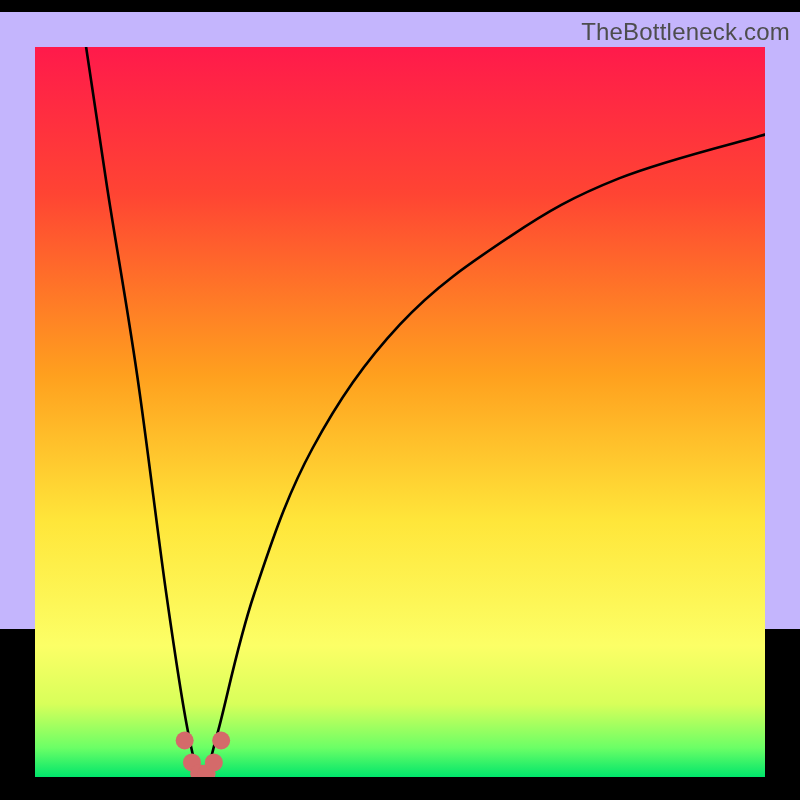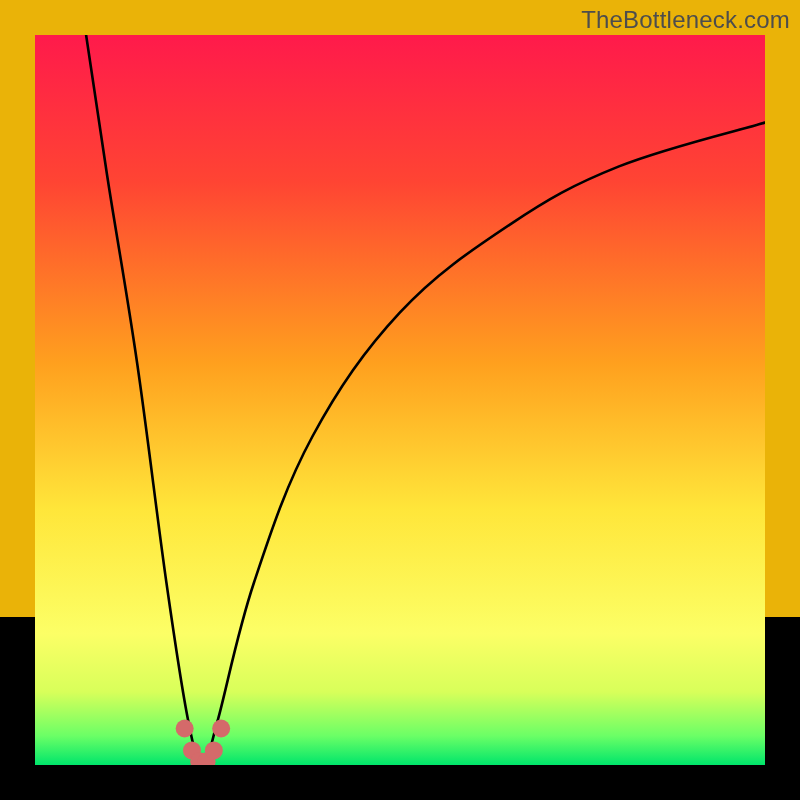--- a/index.html
+++ b/index.html
@@ -7,24 +7,24 @@
     padding: 0;
     width: 800px;
     height: 800px;
     overflow: hidden;
     background: #000;
     font-family: Arial, Helvetica, sans-serif;
   }
   .frame {
     position: absolute;
     left: 0;
-    top: 0;
+    top: 12px;
     width: 800px;
     height: 617px;
-    background: #eab308;
+    background: #c4b5fd;
   }
   .plot {
     position: absolute;
     left: 35px;
     top: 35px;
     width: 730px;
     height: 730px;
     overflow: hidden;
   }
   .watermark {

